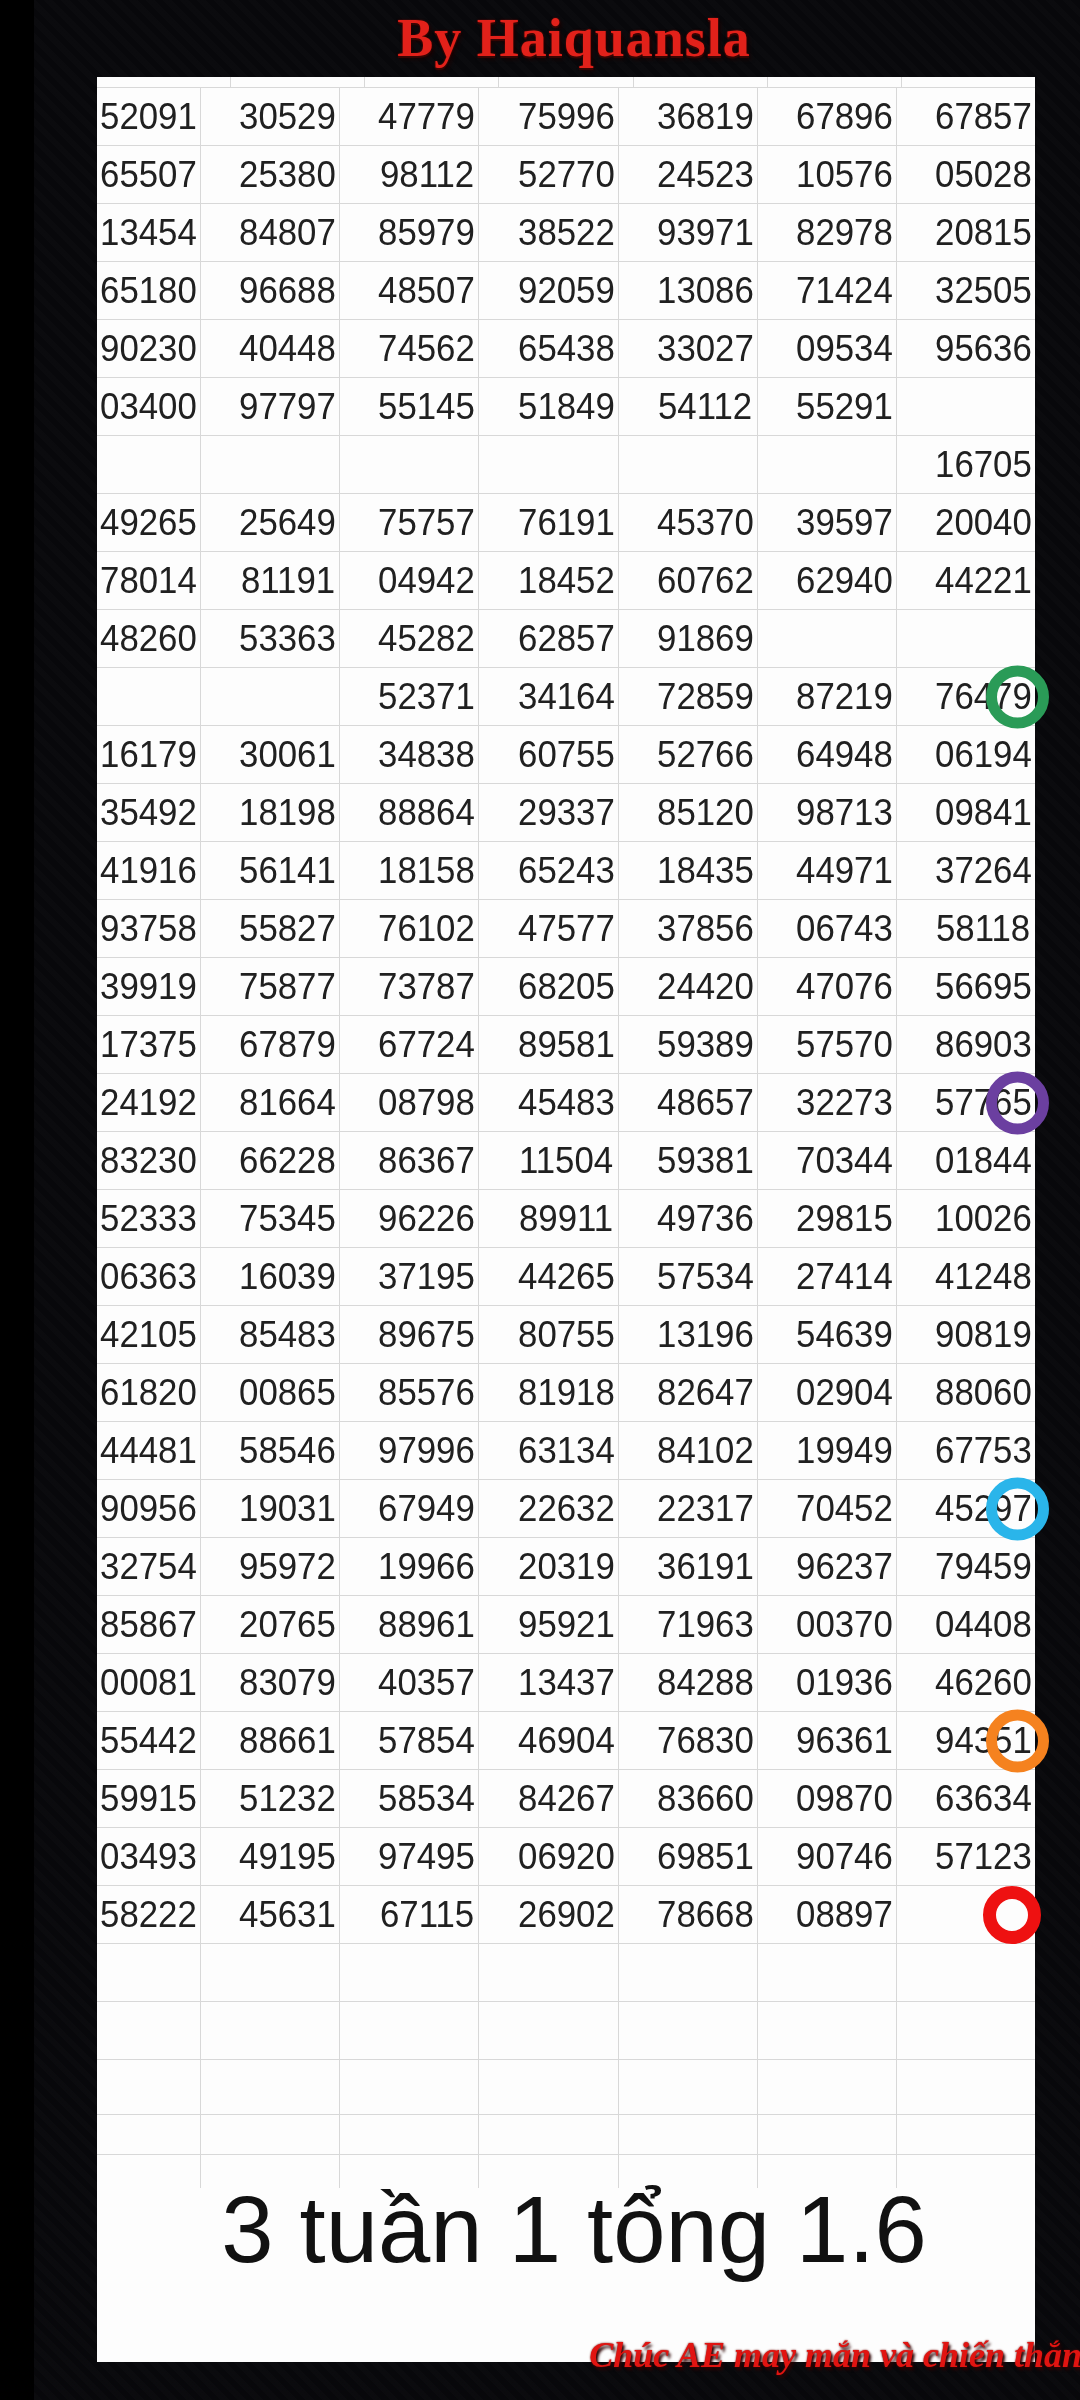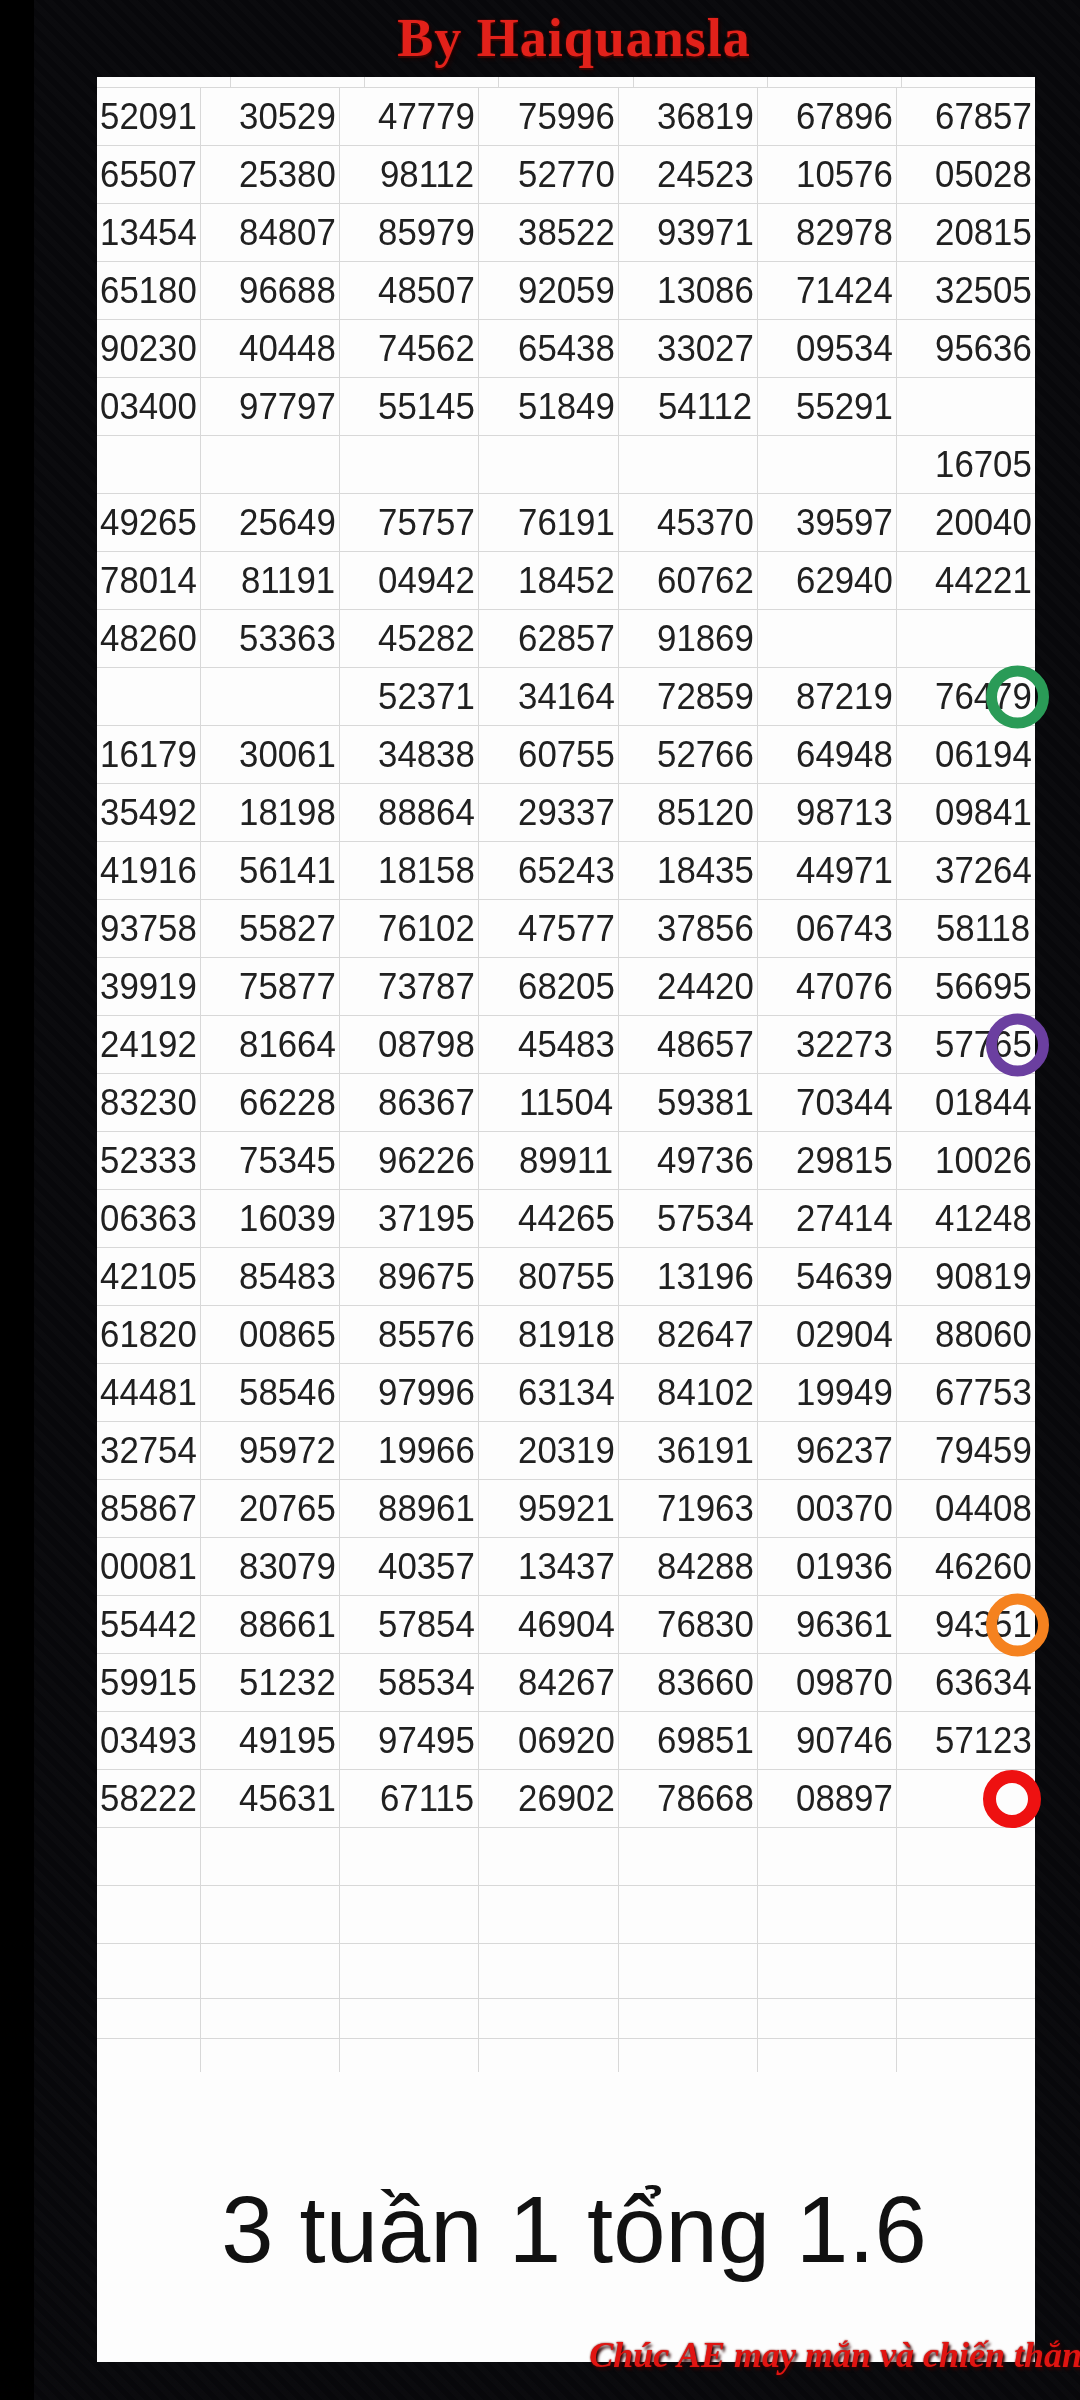--- a/index.html
+++ b/index.html
@@ -442,20 +442,43 @@
           </div>
           <div class="cell">
             <span class="num">47076</span>
           </div>
           <div class="cell">
             <span class="num">56695</span>
           </div>
         </div>
         <div class="row">
           <div class="cell">
+            <span class="num">17375</span>
+          </div>
+          <div class="cell">
+            <span class="num">67879</span>
+          </div>
+          <div class="cell">
+            <span class="num">67724</span>
+          </div>
+          <div class="cell">
+            <span class="num">89581</span>
+          </div>
+          <div class="cell">
+            <span class="num">59389</span>
+          </div>
+          <div class="cell">
+            <span class="num">57570</span>
+          </div>
+          <div class="cell">
+            <span class="num">86903</span>
+          </div>
+        </div>
+        <div class="row">
+          <div class="cell">
             <span class="num">24192</span>
           </div>
           <div class="cell">
             <span class="num">81664</span>
           </div>
           <div class="cell">
             <span class="num">08798</span>
           </div>
           <div class="cell">
             <span class="num">45483</span>
@@ -600,20 +623,44 @@
             <span class="num">63134</span>
           </div>
           <div class="cell">
             <span class="num">84102</span>
           </div>
           <div class="cell">
             <span class="num">19949</span>
           </div>
           <div class="cell">
             <span class="num">67753</span>
+          </div>
+        </div>
+        <div class="row">
+          <div class="cell">
+            <span class="num">90956</span>
+          </div>
+          <div class="cell">
+            <span class="num">19031</span>
+          </div>
+          <div class="cell">
+            <span class="num">67949</span>
+          </div>
+          <div class="cell">
+            <span class="num">22632</span>
+          </div>
+          <div class="cell">
+            <span class="num">22317</span>
+          </div>
+          <div class="cell">
+            <span class="num">70452</span>
+          </div>
+          <div class="cell">
+            <span class="num">45297</span>
+            <div class="ring" style="border-color: rgb(42, 181, 234);"></div>
           </div>
         </div>
         <div class="row">
           <div class="cell">
             <span class="num">32754</span>
           </div>
           <div class="cell">
             <span class="num">95972</span>
           </div>
           <div class="cell">

